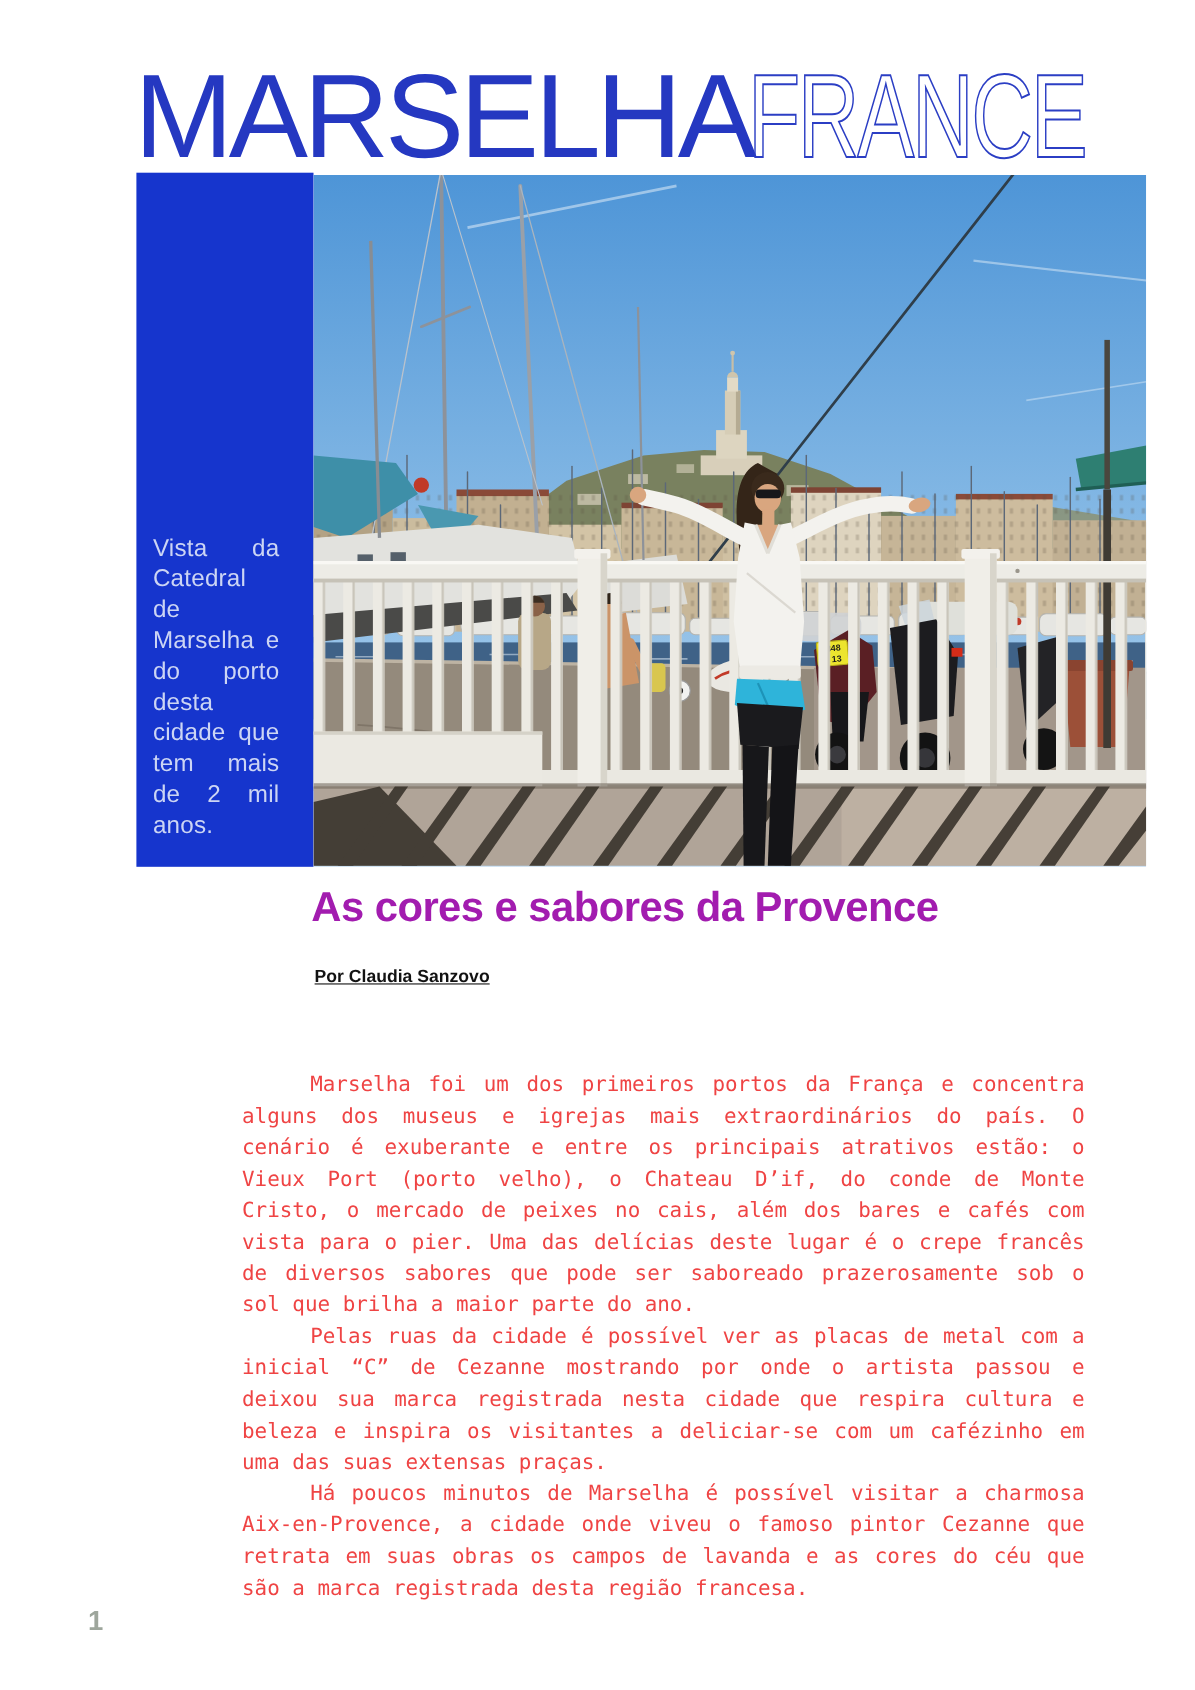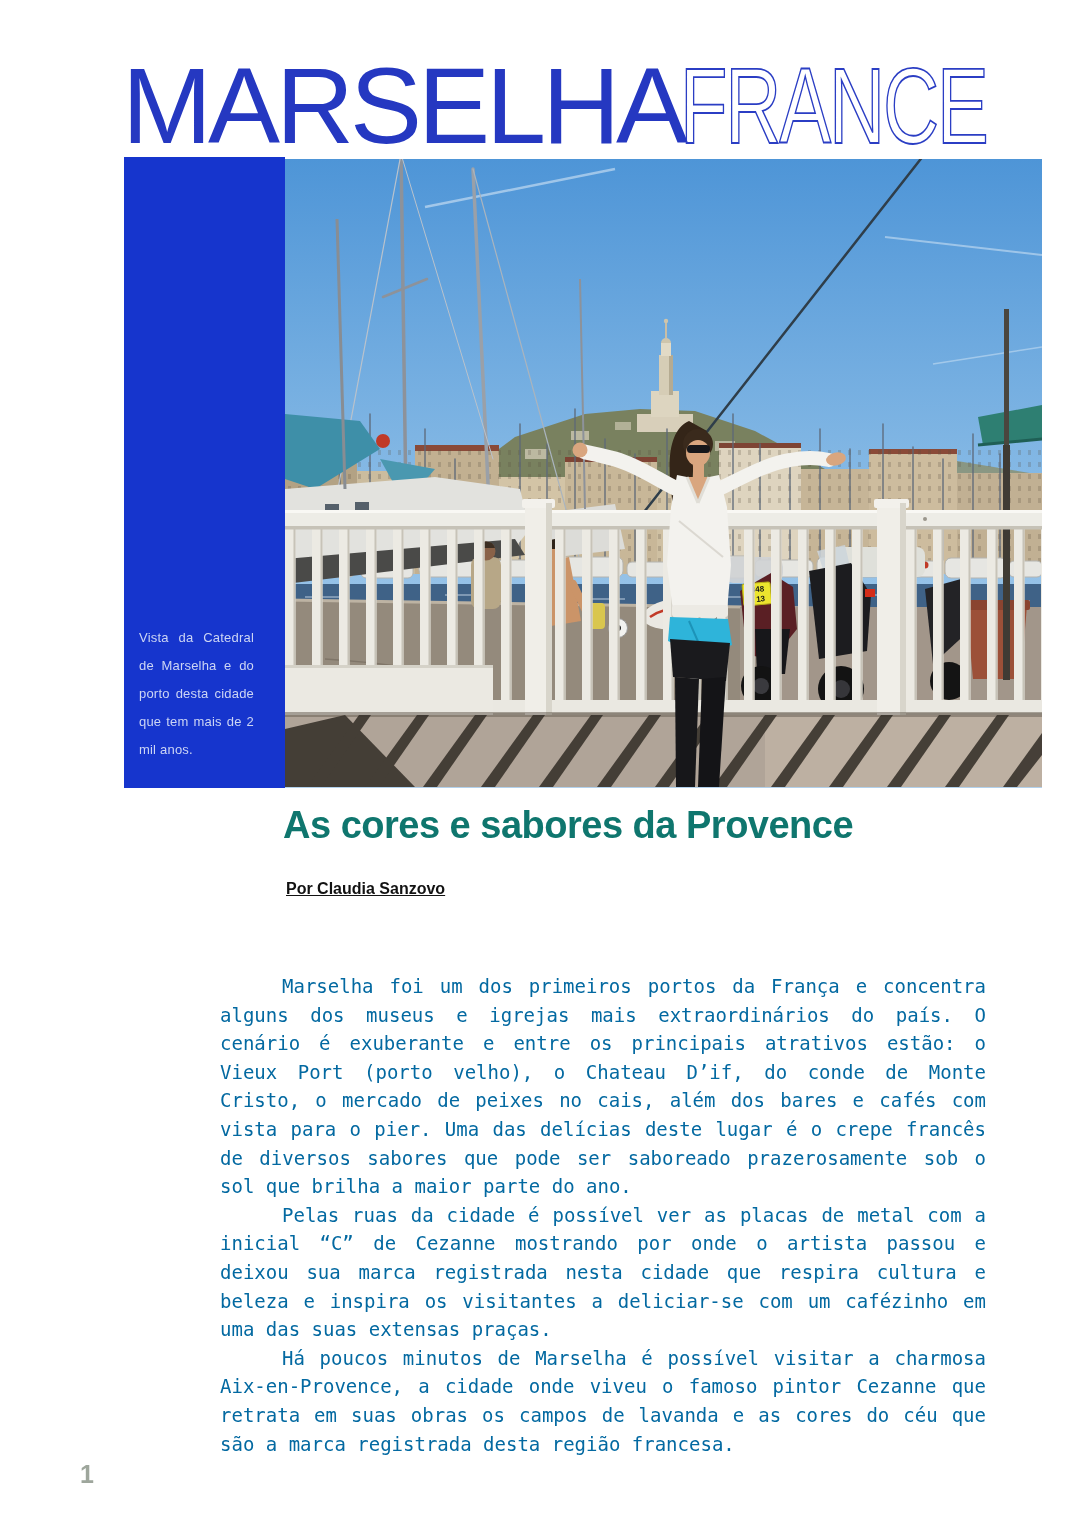--- a/index.html
+++ b/index.html
@@ -9,36 +9,36 @@
   
   #masthead{position:absolute;left:102px;top:52px;white-space:nowrap;line-height:1;}
   #masthead .t1{font-size:108px;font-weight:400;color:#2538c1;letter-spacing:-4px;}
   #masthead .t2{display:inline-block;font-size:108px;font-weight:400;color:transparent;
                 -webkit-text-stroke:1.8px #2b3ec4;letter-spacing:-3px;
                 transform:scaleX(0.72);transform-origin:left bottom;margin-left:-4px;}
 
   
   #sidebar{position:absolute;left:104px;top:157px;width:161px;height:631px;background:#1635cd;}
   #sidebar .caption{position:absolute;left:0;right:0;bottom:0;padding:0 31px 24px 15px;
-                    color:#ccd5f4;font-size:13px;line-height:28px;text-align:justify;
+                    color:#ccd5f4;font-size:22px;line-height:28px;text-align:justify;
                     letter-spacing:.2px;}
 
   
   #photo{position:absolute;left:265px;top:159px;width:757px;height:629px;}
   #photo svg{display:block;}
 
   
   #headline{position:absolute;left:263px;top:804px;font-size:38px;font-weight:700;
-            color:#0f766e;letter-spacing:-.5px;}
+            color:#a21caf;letter-spacing:-.5px;}
   #byline{position:absolute;left:266px;top:880px;font-size:16px;font-weight:700;color:#121212;text-decoration:underline;}
 
   
   #bodytext{position:absolute;left:200px;top:972px;width:766px;
             font-family:"DejaVu Sans Mono",monospace;font-size:19px;line-height:28.6px;
-            color:#0369a1;text-align:justify;}
+            color:#ef4444;text-align:justify;}
   #bodytext p{margin:0;text-indent:62px;}
 
   
   #pagenum{position:absolute;left:60px;top:1460px;font-size:25px;font-weight:700;color:#9ea69c;}
 </style>
 </head>
 <body>
 
 <div id="page">
 

